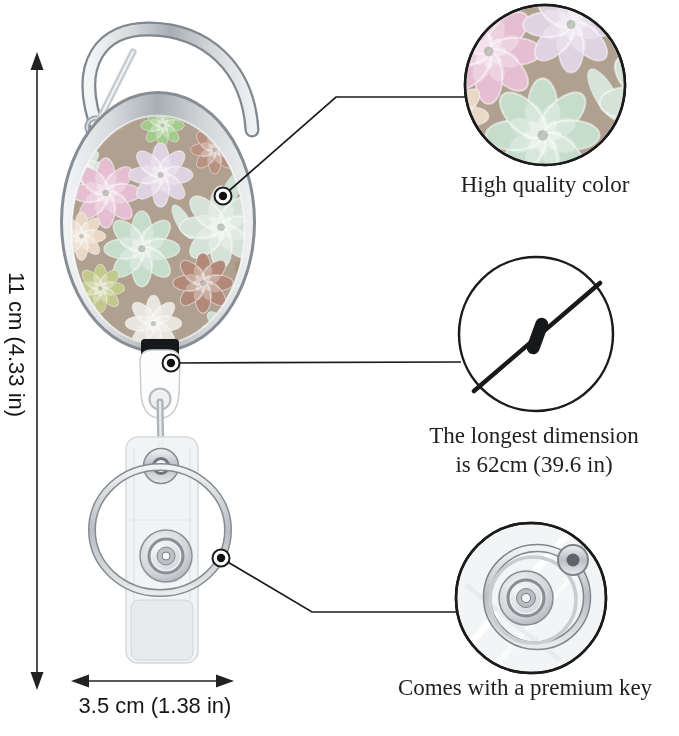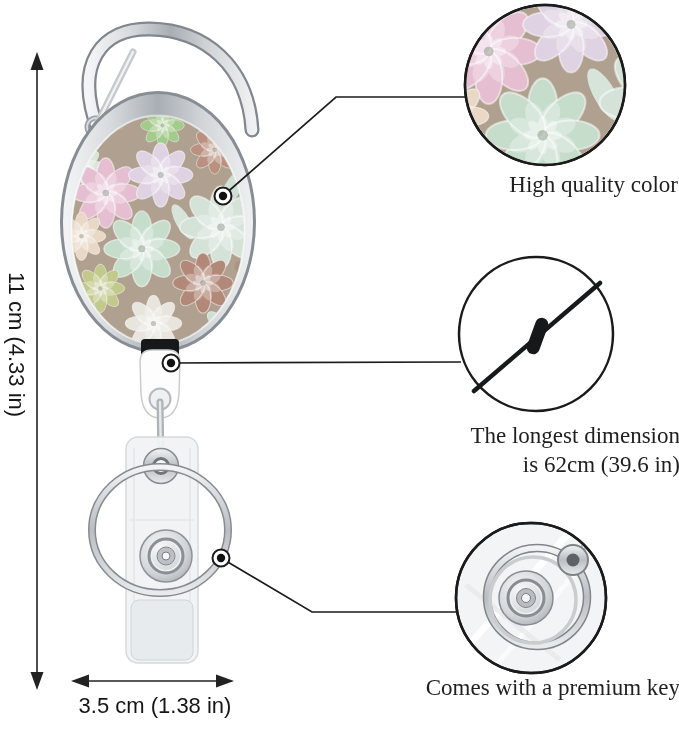--- a/index.html
+++ b/index.html
@@ -2,27 +2,27 @@
 <html><head>
 <meta charset="utf-8">
 <style>
   html,body{margin:0;padding:0;background:#fff;}
   .stage{
     position:relative;width:679px;height:736px;background:#ffffff;
     overflow:hidden;font-family:"Liberation Sans","DejaVu Sans",sans-serif;
   }
   .art{position:absolute;left:0;top:0;}
   .callout-text{
-    position:absolute;text-align:right;color:#1f1f1f;
+    position:absolute;text-align:center;color:#1f1f1f;
     font-family:"Liberation Serif","DejaVu Serif",serif;
     font-size:23px;line-height:1.28;
   }
   #ct-pattern{left:412px;top:170px;width:266px;}
   #ct-rope{left:388px;top:421px;width:292px;}
-  #ct-clasp{left:386px;top:673px;width:294px;}
+  #ct-clasp{left:378px;top:673px;width:294px;}
   .dim-label{position:absolute;color:#161616;font-size:22px;}
   #dim-h{left:60px;top:693px;width:190px;text-align:center;}
   #dim-v{left:1px;top:272px;width:28px;writing-mode:vertical-rl;white-space:nowrap;}
 </style>
 </head>
 <body>
 
 <div class="stage">
 
   <svg class="art" width="679" height="736" viewBox="0 0 679 736">

